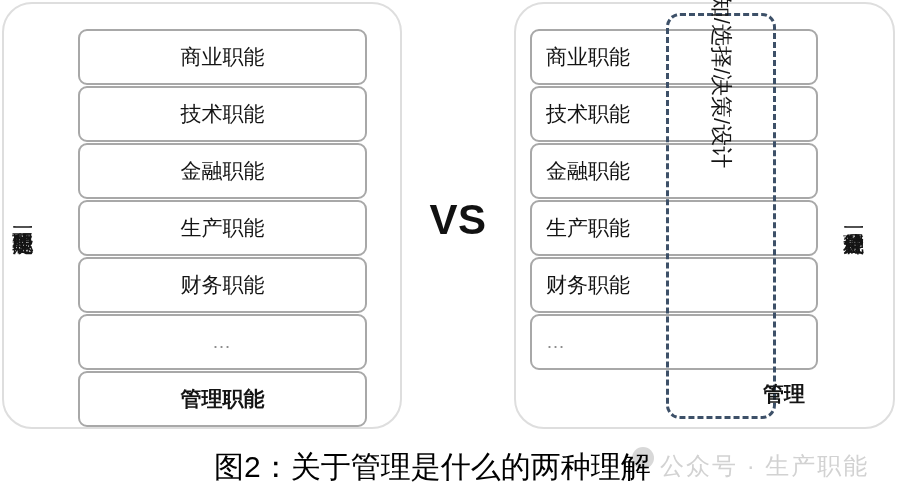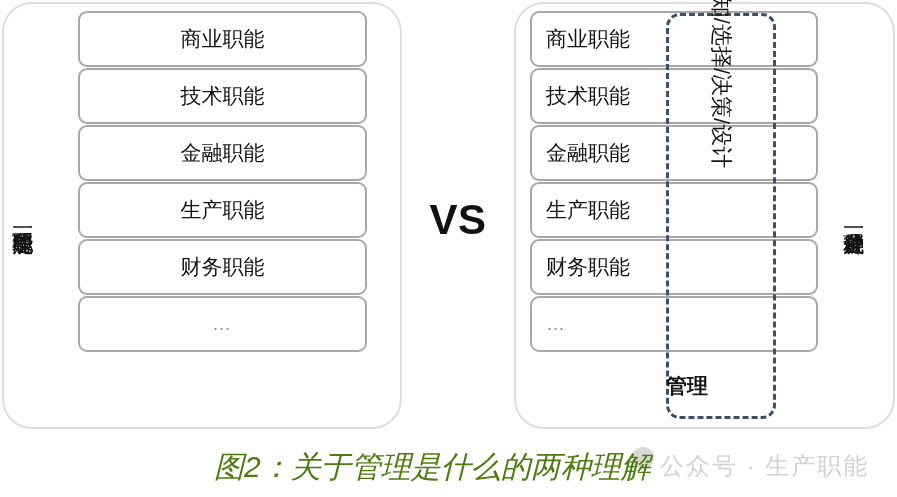--- a/index.html
+++ b/index.html
@@ -36,21 +36,21 @@
     line-height: 1.04;
     letter-spacing: 0px;
     color: #141414;
     white-space: nowrap;
     text-align: center;
   }
   #vcap-left  { left: 12px;  top: 112px; height: 210px; }
   #vcap-right { left: 843px; top: 112px; height: 210px; }
 
   
-  .stack { position: absolute; }
+  .stack { position: absolute; margin-top: 18px; }
   #stack-left  { left: 78px;  top: 11px; width: 289px; }
   #stack-right { left: 530px; top: 11px; width: 288px; }
 
   .row {
     box-sizing: border-box;
     height: 56px;
     margin-bottom: 1px;
     border: 2px solid #a8a8a8;
     border-radius: 9px;
     background: #ffffff;
@@ -96,27 +96,28 @@
     transform: rotate(90deg);
     transform-origin: center center;
     white-space: nowrap;
     font-size: 22px;
     color: #141414;
     line-height: 1;
   }
   #dashed-label {
     position: absolute;
     left: 666px;
-    top: 372px;
+    top: 380px;
     width: 110px;
-    text-align: left;
+    text-align: right;
     font-size: 21px;
     font-weight: bold;
     color: #141414;
     z-index: 6;
+    padding-left: 29px;
   }
 
   
   #vs-label {
     position: absolute;
     left: 420px;
     top: 196px;
     width: 76px;
     text-align: center;
     font-size: 42px;
@@ -124,24 +125,23 @@
     color: #111111;
     letter-spacing: 0.5px;
   }
 
   
   #figure-caption {
     position: absolute;
     left: 214px;
     top: 447px;
     font-size: 30px;
-    color: #4d7c0f;
+    color: #000000;
     white-space: nowrap;
     z-index: 3;
-    font-style: italic;
   }
   #watermark {
     position: absolute;
     left: 660px;
     top: 450px;
     font-size: 24px;
     color: #d2d2d2;
     white-space: nowrap;
     z-index: 2;
     letter-spacing: 2px;
@@ -164,20 +164,21 @@
 
 <div id="vcap-left" class="vcaption">管理是一项职能</div>
 
 <div id="stack-left" class="stack">
   <div class="row">商业职能</div>
   <div class="row">技术职能</div>
   <div class="row">金融职能</div>
   <div class="row">生产职能</div>
   <div class="row">财务职能</div>
   <div class="row dots">…</div>
+  <div class="row bold">管理职能</div>
 </div>
 
 <div id="vs-label">VS</div>
 
 <div id="panel-right" class="panel"></div>
 
 <div id="stack-right" class="stack">
   <div class="row">商业职能</div>
   <div class="row">技术职能</div>
   <div class="row">金融职能</div>

